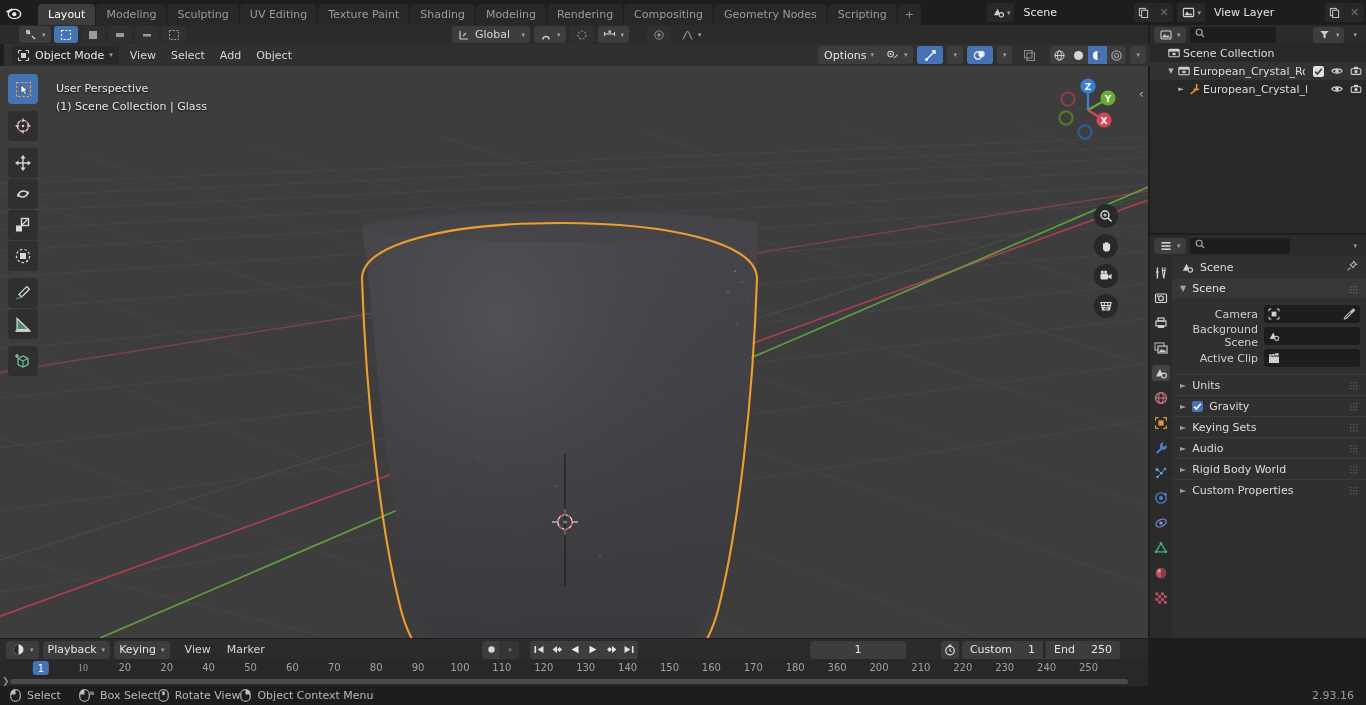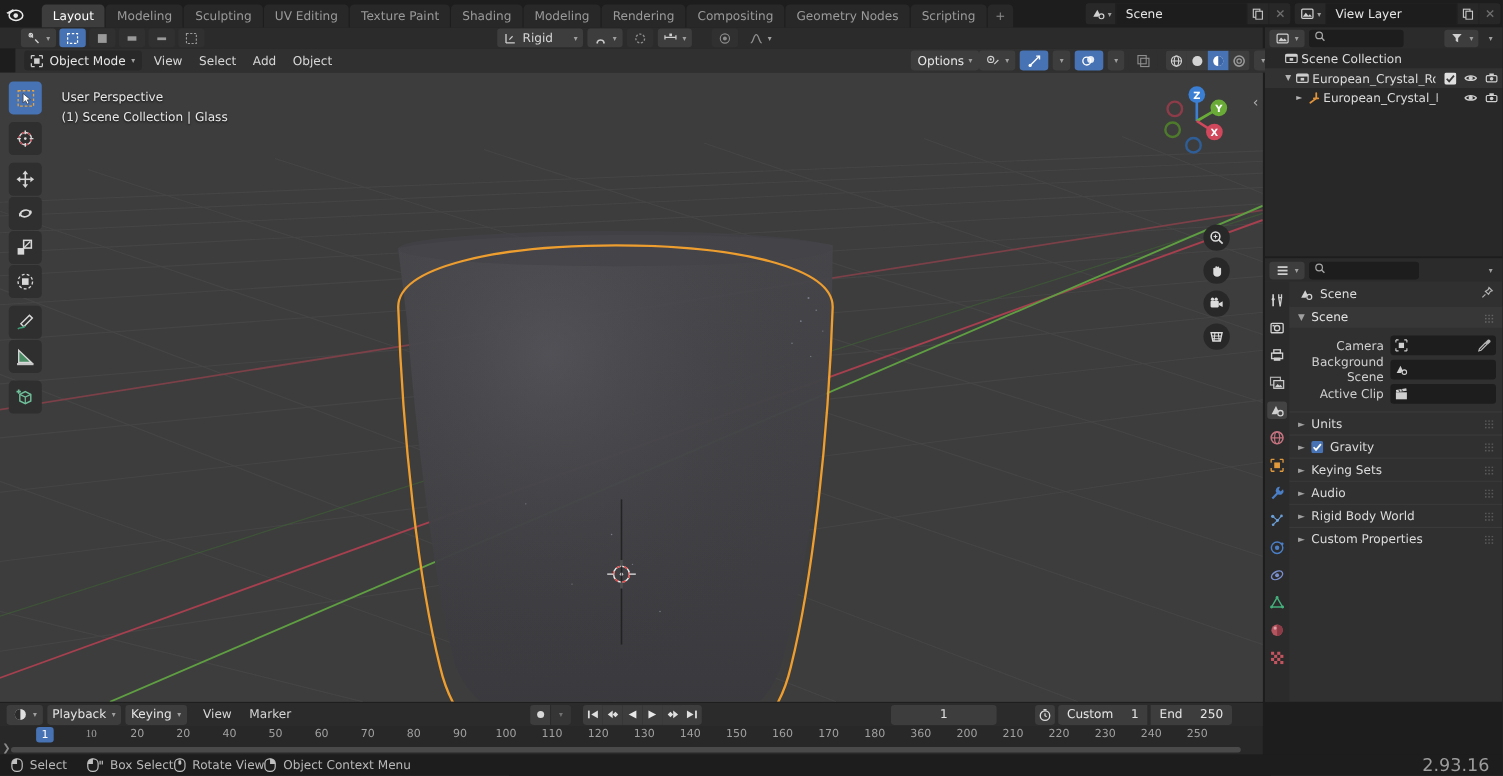--- a/index.html
+++ b/index.html
@@ -64,21 +64,21 @@
     background: #3d3d3d; border-radius: 3px; font-size: 11px; color: #d6d6d6;
   }
   .hdr-ico { width: 14px; height: 14px; display:flex; align-items:center; justify-content:center; }
   .caret { font-size: 7px; color: #a0a0a0; }
   .hdr-gap { width: 10px; }
   .hdr-btn.sunken { background: #303030; }
   .hdr-btn.ghost { background: transparent; }
 
   
   .vp-header2 {
-    position: absolute; left: 14px; top: 44px; width: 1148px; height: 22px;
+    position: absolute; left: 4px; top: 44px; width: 1148px; height: 22px;
     background: #303030; display: flex; align-items: center; padding-left: 8px; gap: 4px;
   }
   .mode-sel {
     display:flex; align-items:center; gap:5px; height:18px; padding: 0 6px 0 4px;
     background: #282828; border-radius: 3px; min-width: 98px;
   }
   .menu-sm { padding: 2px 7px; font-size: 11px; color: #d6d6d6; border-radius: 3px; }
   .opt-btn {
     display:flex; align-items:center; gap:4px; height:18px; padding: 0 6px;
     background: #3d3d3d; border-radius: 3px; font-size: 11px;
@@ -229,21 +229,21 @@
     background: #4a4a4a; border-radius: 3px;
   }
 
   
   .statusbar {
     position: absolute; left: 0; top: 686px; width: 1366px; height: 19px;
     background: #1d1d1d; display:flex; align-items:center; padding-left: 10px;
     font-size: 11px; color: #b8b8b8;
   }
   .status-item { display:flex; align-items:center; gap: 6px; }
-  .version { position:absolute; right: 12px; font-size: 16px; color: #9c9c9c; }
+  .version { position:absolute; right: 12px; font-size: 11px; color: #9c9c9c; }
 </style>
 </head>
 <body>
 
 <div id="app">
 
   <div class="topbar">
     <div class="blender-logo">
       <svg width="17" height="15" viewBox="0 0 17 15">
         <ellipse cx="9.5" cy="9" rx="6.2" ry="4.6" fill="none" stroke="#e8e8e8" stroke-width="1.4"></ellipse>
@@ -353,21 +353,21 @@
     </div>
 
     <div style="position:absolute; left:452px; display:flex; align-items:center; gap:4px;">
       <div class="hdr-btn" style="min-width:78px">
         <span class="hdr-ico">
           <svg width="12" height="12" viewBox="0 0 12 12">
               <path d="M2 10 L2 2 M2 10 L10 10" stroke="#cfcfcf" stroke-width="1.2" fill="none"></path>
               <path d="M5 7 L8 4" stroke="#cfcfcf" stroke-width="1.1"></path>
             </svg>
         </span>
-        <span style="flex:1">Rigid</span>
+        <span style="flex:1">Global</span>
         <span class="caret">▾</span>
       </div>
       <div class="hdr-btn">
         <span class="hdr-ico">
           <svg width="12" height="12" viewBox="0 0 12 12">
               <path d="M3 9 A3.6 3.6 0 0 1 9 9" fill="none" stroke="#cfcfcf" stroke-width="1.5"></path>
               <path d="M3 9 L3 10.5 M9 9 L9 10.5" stroke="#cfcfcf" stroke-width="1.5"></path>
             </svg>
         </span>
         <span class="caret">▾</span>

